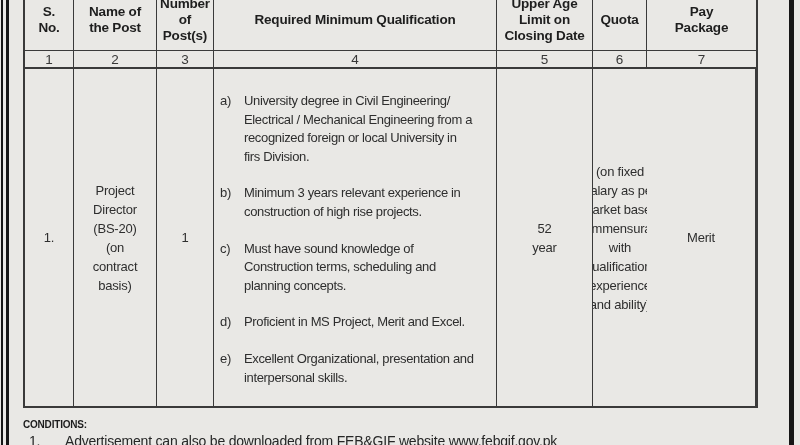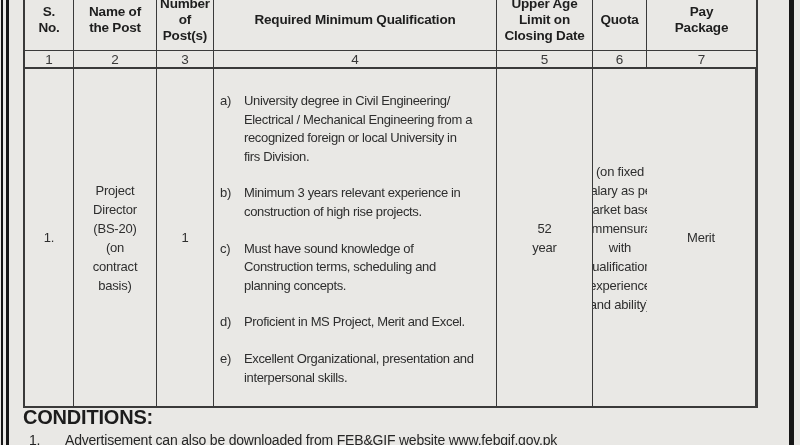--- a/index.html
+++ b/index.html
@@ -76,23 +76,24 @@
     white-space: pre-line;
   }
 
   
   .conditions {
     position: absolute;
     left: 23px; top: 406px; width: 740px;
   }
   .conditions-title {
     font-weight: bold;
-    font-size: 20px;
+    font-size: 10px;
     letter-spacing: -0.2px;
     color: #1c1c1c;
+    margin-top: 13px;
   }
   .condition-item {
     margin-top: 3px;
     display: flex;
     font-size: 14px;
     letter-spacing: -0.2px;
     color: #262626;
   }
   .condition-num { flex: 0 0 42px; padding-left: 6px; }
   .condition-text { flex: 1; }

